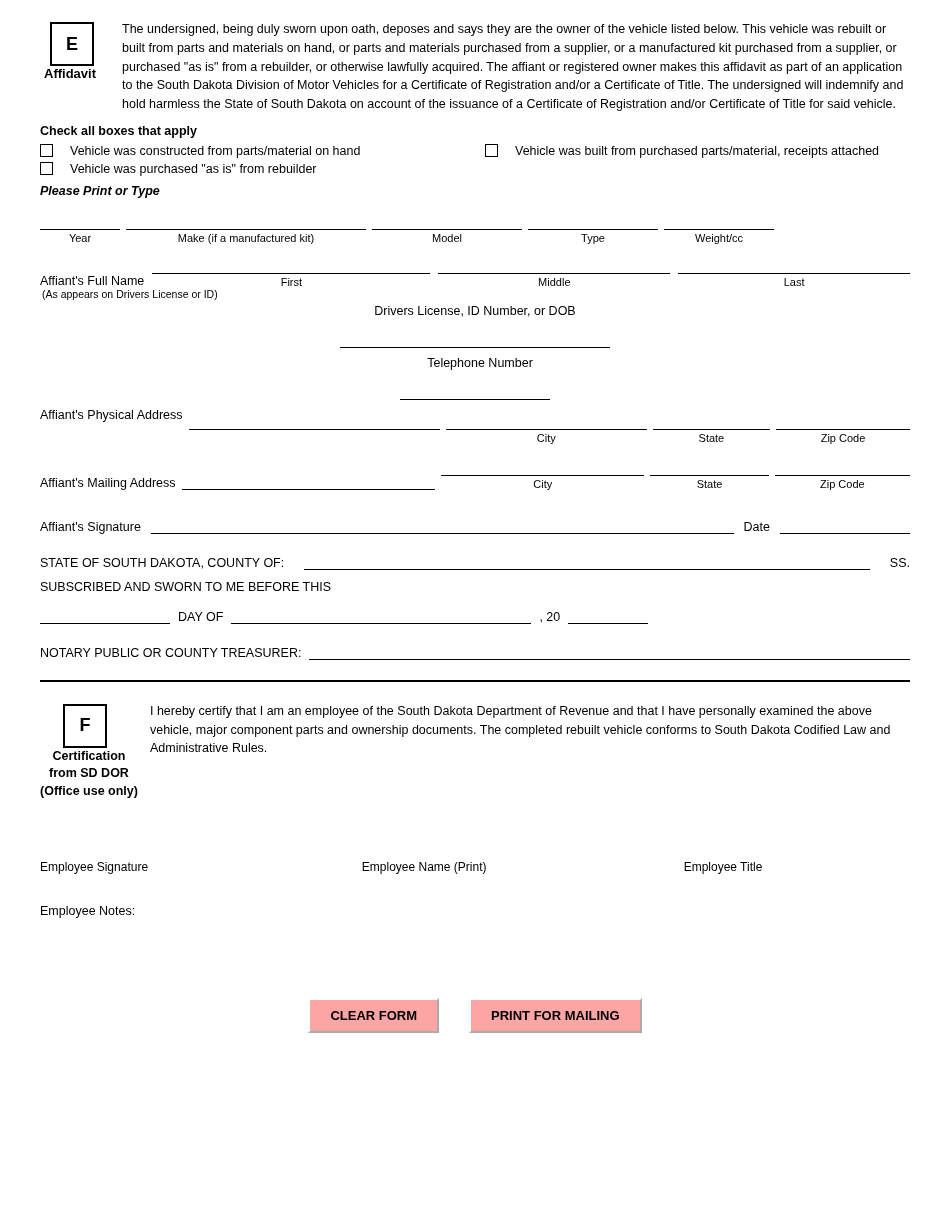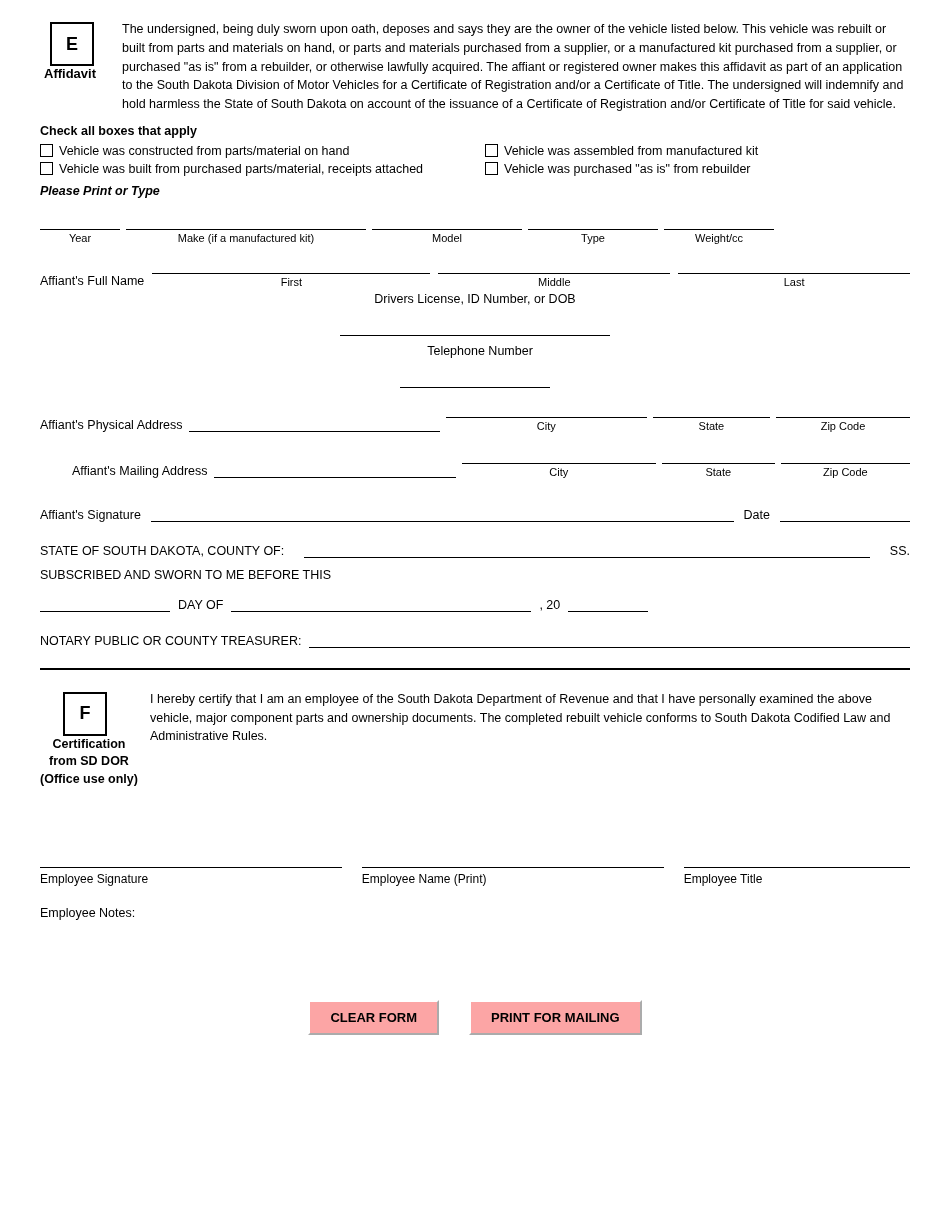--- a/index.html
+++ b/index.html
@@ -55,21 +55,21 @@
     .checkbox-area {
       display: grid;
       grid-template-columns: 1fr 1fr;
       gap: 4px 20px;
       margin-bottom: 8px;
       font-size: 12.5px;
     }
     .checkbox-item {
       display: flex;
       align-items: center;
-      gap: 6px;
+      gap: 17px;
     }
     .checkbox-box {
       width: 13px;
       height: 13px;
       border: 1px solid #000;
       display: inline-block;
       flex-shrink: 0;
     }
 
     .please-print {
@@ -246,21 +246,20 @@
     }
 
     
     .employee-sig-row {
       display: flex;
       gap: 20px;
       margin: 60px 0 6px 0;
     }
     .emp-sig-block {
       display: flex;
-      flex-direction: column;
     }
     .emp-sig-line {
       border-bottom: 1px solid #000;
       margin-bottom: 4px;
       height: 20px;
     }
     .emp-sig-label {
       font-size: 12px;
     }
 
@@ -323,24 +322,20 @@
 
 <div class="check-all">Check all boxes that apply</div>
 
 <div class="checkbox-area">
   <div class="checkbox-item">
     <div class="checkbox-box"></div>
     <span>Vehicle was constructed from parts/material on hand</span>
   </div>
   <div class="checkbox-item">
     <div class="checkbox-box"></div>
-    <span>Vehicle was assembled from manufactured kit</span>
-  </div>
-  <div class="checkbox-item">
-    <div class="checkbox-box"></div>
     <span>Vehicle was built from purchased parts/material, receipts attached</span>
   </div>
   <div class="checkbox-item">
     <div class="checkbox-box"></div>
     <span>Vehicle was purchased "as is" from rebuilder</span>
   </div>
 </div>
 
 <div class="please-print">Please Print or Type</div>
 
@@ -378,51 +373,52 @@
     </div>
     <div class="name-sub" style="flex:1;">
       <input type="text" class="yellow-text-input" style="width: 100%;">
       <label>Middle</label>
     </div>
     <div class="name-sub" style="flex:1;">
       <input type="text" class="yellow-text-input" style="width: 100%;">
       <label>Last</label>
     </div>
   </div>
+  <div style="font-size:10.5px; margin-left:2px;">(As appears on Drivers License or ID)</div>
 </div>
 
 <div class="license-row">
   <span class="license-label">Drivers License, ID Number, or DOB</span>
   <input type="text" class="yellow-text-input" style="width: 270px;">
   <span class="license-label" style="margin-left:10px;">Telephone Number</span>
   <input type="text" class="yellow-text-input" style="width: 150px;">
 </div>
 
 <div style="margin-bottom:4px;">
-  <div style="display:flex; align-items:flex-end; gap:6px;">
+  <div style="display:flex; align-items:flex-start; gap:6px;">
     <span class="address-label">Affiant's Physical Address</span>
     <div class="address-sub" style="flex:1.5;">
       <input type="text" class="yellow-text-input" style="width: 100%;">
     </div>
     <div class="address-sub" style="flex:1.2;">
       <input type="text" class="yellow-text-input" style="width: 100%;">
       <label>City</label>
     </div>
     <div class="address-sub" style="flex:0.7;">
       <input type="text" class="yellow-text-input" style="width: 100%;">
       <label>State</label>
     </div>
     <div class="address-sub" style="flex:0.8;">
       <input type="text" class="yellow-text-input" style="width: 100%;">
       <label>Zip Code</label>
     </div>
   </div>
 </div>
 
-<div style="margin-top:10px; margin-bottom:4px;margin-left:32px;">
+<div style="margin-top:10px; margin-bottom:4px;">
   <div style="display:flex; align-items:flex-end; gap:6px;">
     <span class="address-label">Affiant's Mailing Address</span>
     <div class="address-sub" style="flex:1.5;">
       <input type="text" class="yellow-text-input" style="width: 100%;">
     </div>
     <div class="address-sub" style="flex:1.2;">
       <input type="text" class="yellow-text-input" style="width: 100%;">
       <label>City</label>
     </div>
     <div class="address-sub" style="flex:0.7;">

